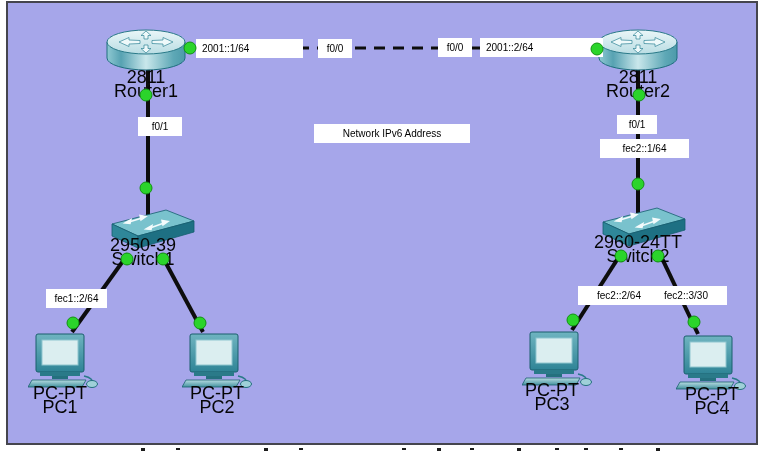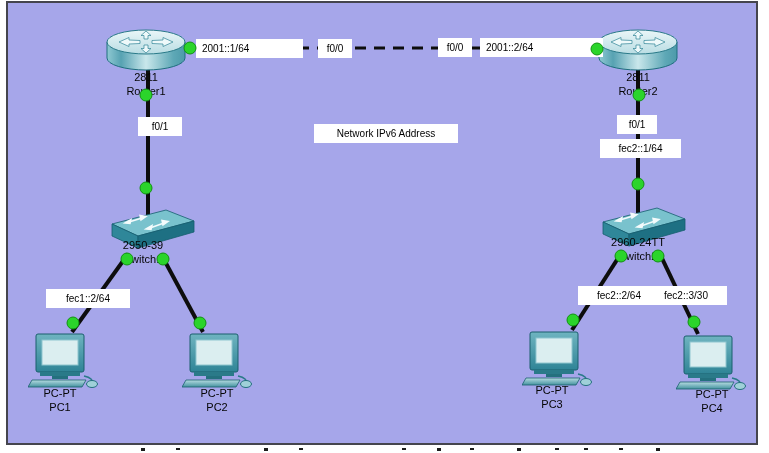--- a/index.html
+++ b/index.html
@@ -10,21 +10,21 @@
   }
   #frame{
     position:absolute;left:6px;top:1px;width:752px;height:444px;
     box-sizing:border-box;border:2px solid var(--frame-border,#45454e);
     background:var(--background,#a6a6ea);
   }
   svg.layer{position:absolute;left:0;top:0;width:769px;height:453px;}
   .device{position:absolute;}
   .caption{
     position:absolute;text-align:center;color:#050505;
-    font-size:11px;line-height:13.5px;white-space:nowrap;
+    font-size:18px;line-height:13.5px;white-space:nowrap;
   }
   .plabel{
     position:absolute;height:19px;line-height:19px;font-size:10px;
     background:var(--label-bg,#ffffff);color:var(--label-text,#000000);
     text-align:center;white-space:nowrap;box-sizing:border-box;
   }
   .plabel.la{text-align:left;padding-left:6px;}
   .m{position:absolute;background:#1b1b1b;height:3px;width:4px;top:448px;}
 </style>
 </head>
@@ -206,27 +206,27 @@
     <div>PC4</div>
   </div>
 
   <div class="plabel la" style="left:196px;top:39px;width:107px">2001::1/64</div>
   <div class="plabel" style="left:318px;top:39px;width:34px">f0/0</div>
   <div class="plabel" style="left:438px;top:38px;width:34px">f0/0</div>
   <div class="plabel la" style="left:480px;top:38px;width:123px">2001::2/64</div>
 
   <div class="plabel" style="left:138px;top:117px;width:44px">f0/1</div>
   <div class="plabel" style="left:617px;top:115px;width:40px">f0/1</div>
-  <div class="plabel" style="left:600px;top:139px;width:81px">fec2::1/64</div>
-
-  <div class="plabel" style="left:46px;top:289px;width:84px">fec1::2/64</div>
+  <div class="plabel" style="left:600px;top:139px;width:89px">fec2::1/64</div>
+
+  <div class="plabel" style="left:46px;top:289px;width:61px">fec1::2/64</div>
   <div class="plabel" style="left:578px;top:286px;width:82px">fec2::2/64</div>
   <div class="plabel" style="left:645px;top:286px;width:82px">fec2::3/30</div>
 
-  <div class="plabel" style="left:314px;top:124px;width:144px">Network IPv6 Address</div>
+  <div class="plabel" style="left:314px;top:124px;width:156px">Network IPv6 Address</div>
 
   <svg class="layer" style="pointer-events:none">
     <g fill="#2bd42b" stroke="#129212" stroke-width="1">
       <circle cx="190" cy="48" r="6"></circle>
       <circle cx="597" cy="49" r="6"></circle>
       <circle cx="146" cy="95" r="6"></circle>
       <circle cx="146" cy="188" r="6"></circle>
       <circle cx="639" cy="95" r="6"></circle>
       <circle cx="638" cy="184" r="6"></circle>
       <circle cx="127" cy="259" r="6"></circle>

